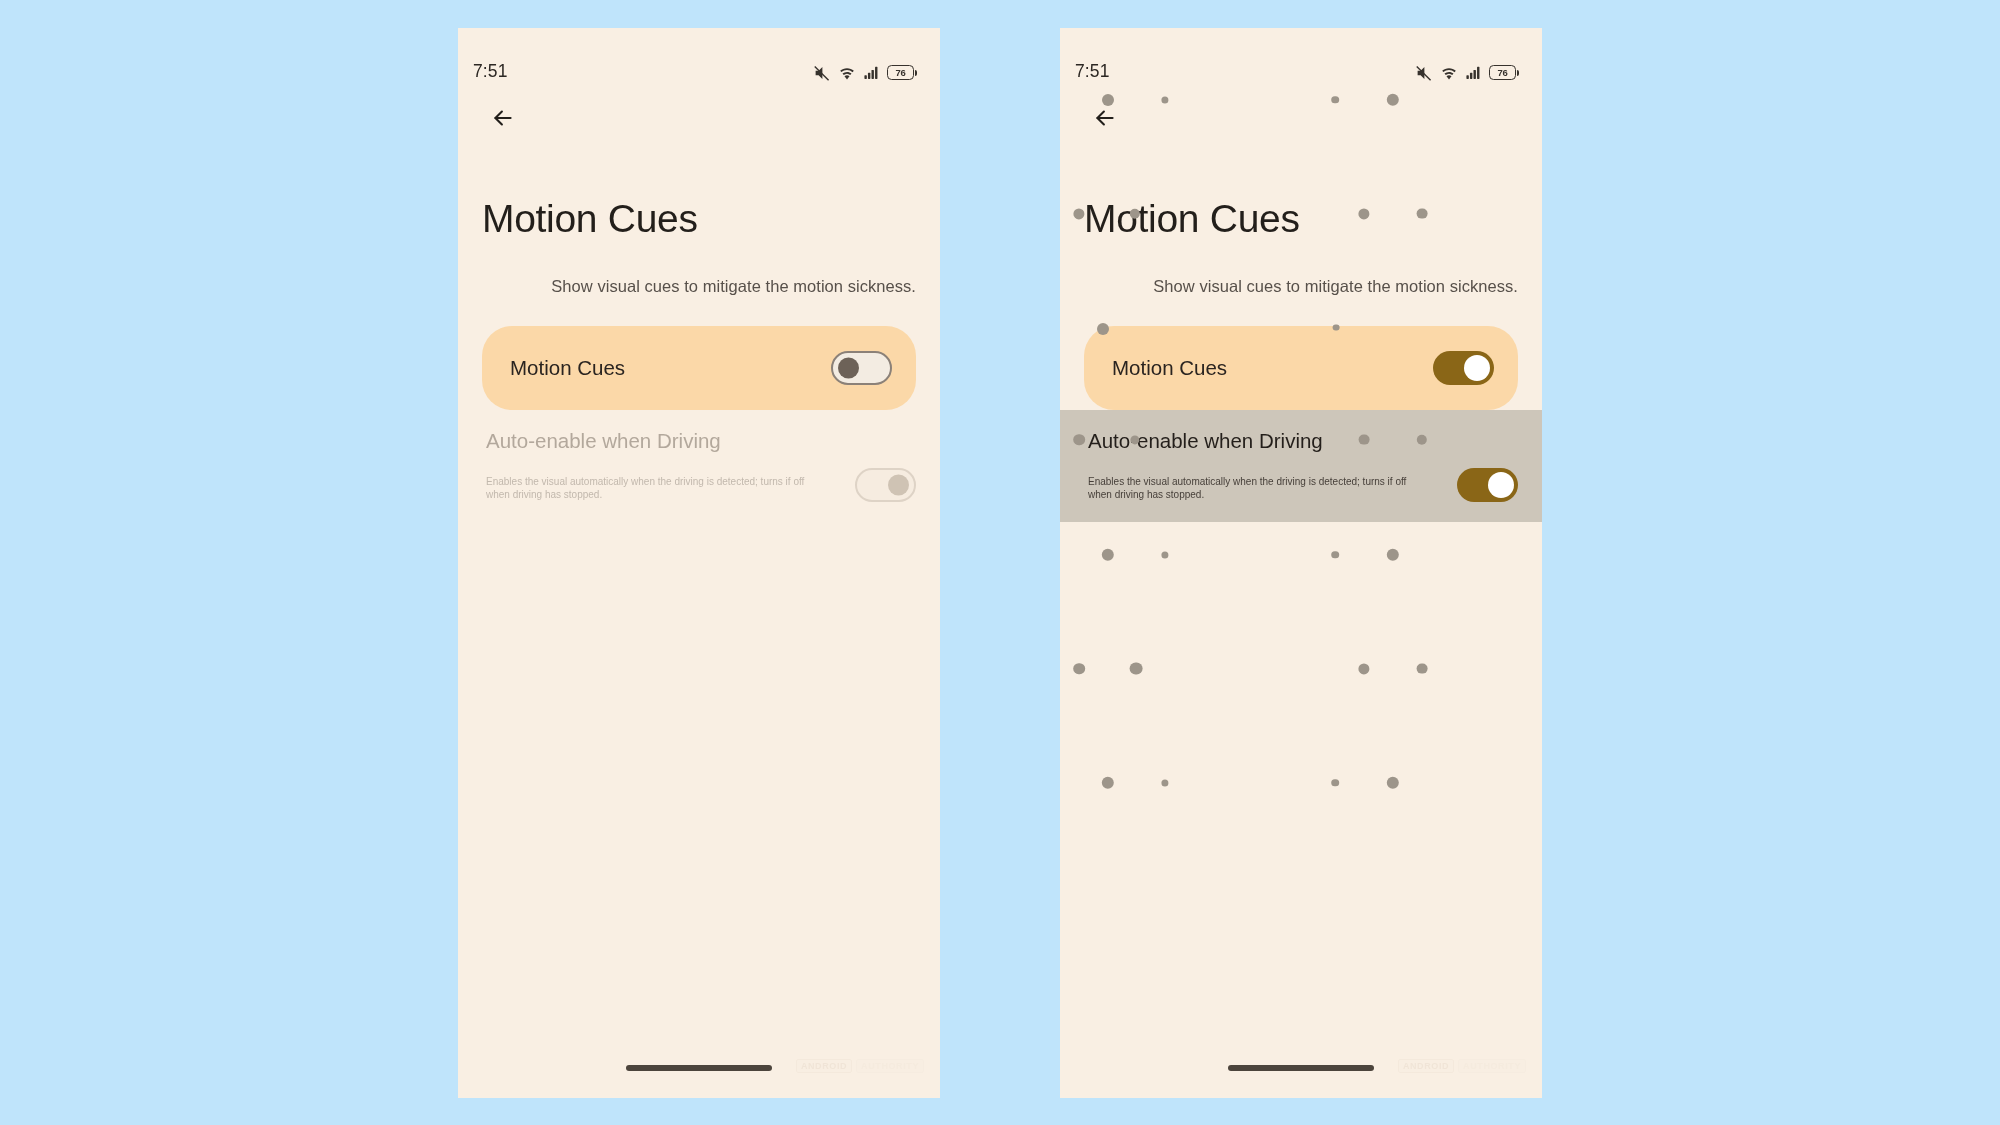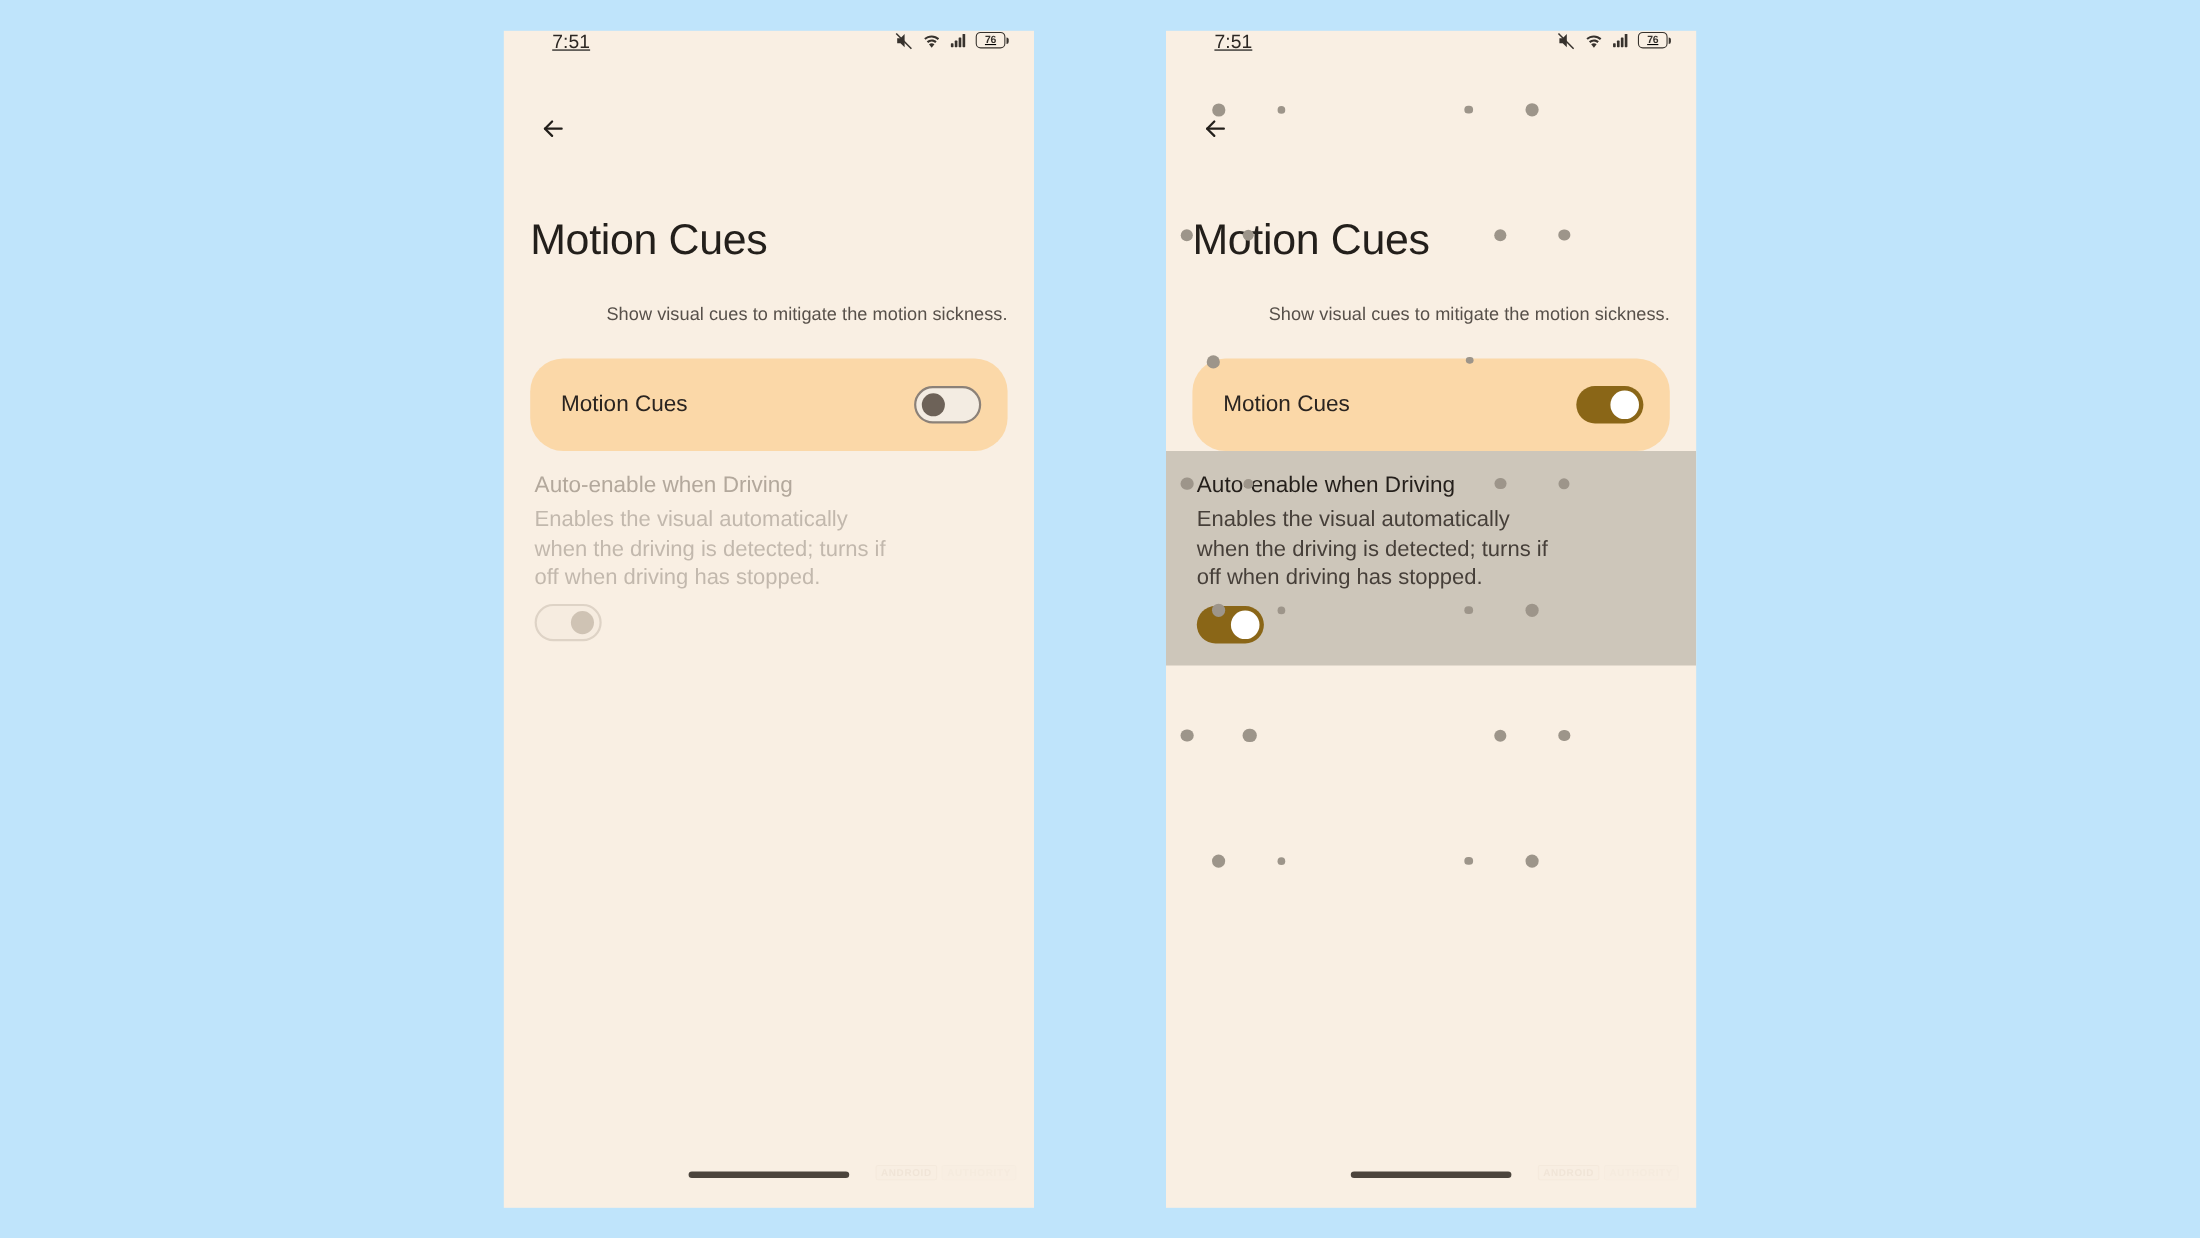--- a/index.html
+++ b/index.html
@@ -33,25 +33,24 @@
     background: #f9efe3;
     overflow: hidden;
     flex: 0 0 auto;
   }
 
   
   .status-bar {
     position: relative;
     height: 54px;
     display: flex;
-    align-items: flex-start;
+    align-items: flex-end;
     justify-content: space-between;
-    padding: 0 26px 0 44px;
+    padding: 0 26px 0 15px;
     z-index: 4;
-    text-decoration: underline;
   }
 
   .status-time {
     font-size: 17.5px;
     color: #2c2723;
     letter-spacing: .1px;
   }
 
   .status-icons {
     display: flex;
@@ -156,40 +155,40 @@
 
   .row-card .row-title {
     font-size: 20.5px;
     color: #2a2420;
     font-weight: 400;
   }
 
   
   .row-plain {
     padding: 18px 24px 20px 28px;
-    align-items: flex-start;
-    flex-direction: column;
+    align-items: flex-end;
+    flex-direction: row;
     min-height: 0;
   }
 
   .row-plain.pressed {
     background: #cdc6ba;
   }
 
   .row-texts { flex: 1 1 auto; padding-right: 14px; }
 
   .row-plain .row-title {
     font-size: 20.5px;
     font-weight: 400;
     line-height: 1.25;
   }
 
   .row-plain .row-desc {
-    margin-top: 5px;
-    font-size: 20px;
+    margin-top: 21px;
+    font-size: 10px;
     line-height: 1.33;
     max-width: 330px;
   }
 
   
   .disabled .row-title { color: #b3a89c; }
   .disabled .row-desc  { color: #c2b8ad; }
 
   
   .enabled .row-title { color: #241f1b; }

